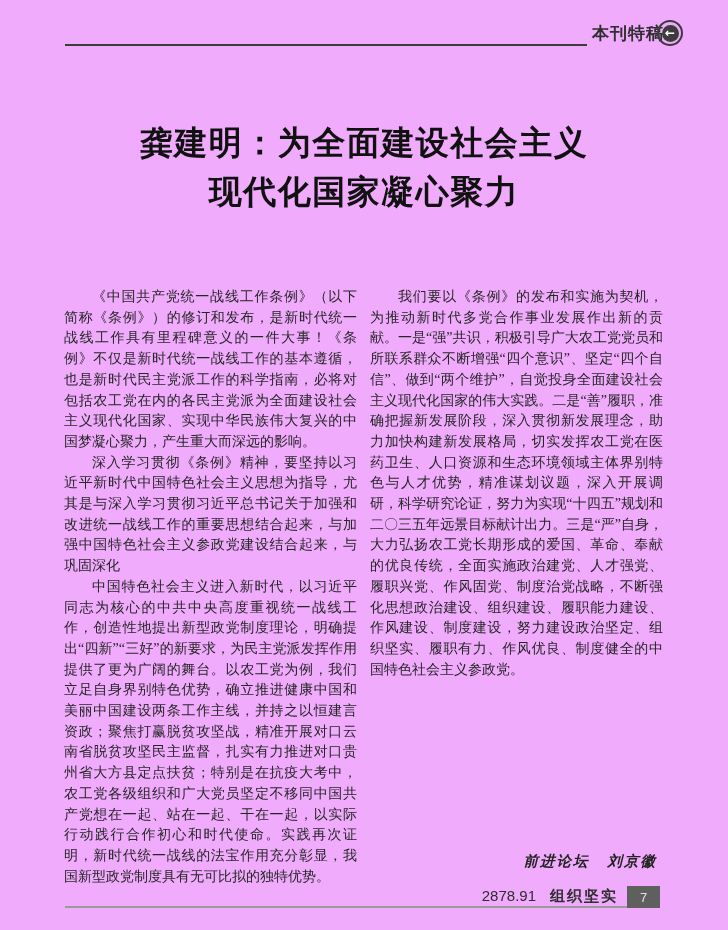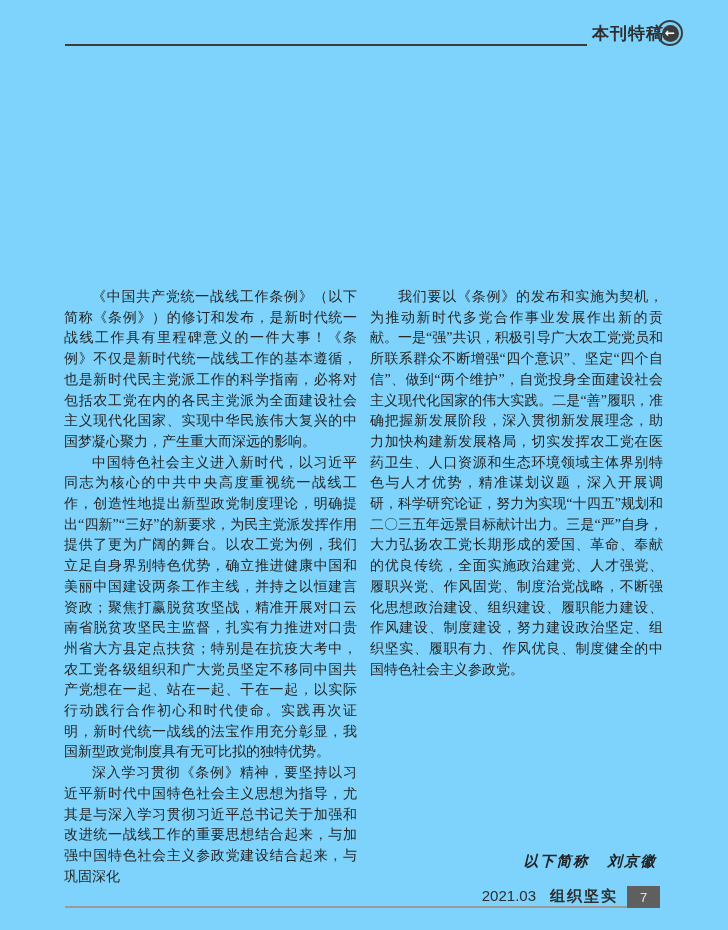--- a/index.html
+++ b/index.html
@@ -1,17 +1,17 @@
 <!DOCTYPE html>
 <html><head>
 <meta charset="utf-8">
 <style>
   html,body { margin:0; padding:0; background:#ffffff; }
   .page {
-    position:relative; width:728px; height:930px; background:#7dd3fc;
+    position:relative; width:728px; height:930px; background:#f0abfc;
     font-family:"Liberation Serif","DejaVu Serif",serif;
     overflow:hidden; margin:0 auto;
   }
   
   .header-rule {
     position:absolute; left:65px; top:44px; width:522px; height:2px;
     background:#3c3c3c;
   }
   .header-label {
     position:absolute; left:592px; top:22px;
@@ -84,35 +84,39 @@
 <body>
 
 <div class="page">
 
   <div class="header-rule"></div>
   <div class="header-label">本刊特稿</div>
   <div class="header-icon">
     <span class="core">←</span>
   </div>
 
+  <h1 class="title">
+    <span>龚建明：为全面建设社会主义</span><br>
+    <span>现代化国家凝心聚力</span>
+  </h1>
 
   <div class="columns">
     <div class="col" id="col-left">
         <p class="indent ">《中国共产党统一战线工作条例》（以下简称《条例》）的修订和发布，是新时代统一战线工作具有里程碑意义的一件大事！《条例》不仅是新时代统一战线工作的基本遵循，也是新时代民主党派工作的科学指南，必将对包括农工党在内的各民主党派为全面建设社会主义现代化国家、实现中华民族伟大复兴的中国梦凝心聚力，产生重大而深远的影响。</p>
+        <p class="indent ">深入学习贯彻《条例》精神，要坚持以习近平新时代中国特色社会主义思想为指导，尤其是与深入学习贯彻习近平总书记关于加强和改进统一战线工作的重要思想结合起来，与加强中国特色社会主义参政党建设结合起来，与巩固深化</p>
         <p class="indent ">中国特色社会主义进入新时代，以习近平同志为核心的中共中央高度重视统一战线工作，创造性地提出新型政党制度理论，明确提出“四新”“三好”的新要求，为民主党派发挥作用提供了更为广阔的舞台。以农工党为例，我们立足自身界别特色优势，确立推进健康中国和美丽中国建设两条工作主线，并持之以恒建言资政；聚焦打赢脱贫攻坚战，精准开展对口云南省脱贫攻坚民主监督，扎实有力推进对口贵州省大方县定点扶贫；特别是在抗疫大考中，农工党各级组织和广大党员坚定不移同中国共产党想在一起、站在一起、干在一起，以实际行动践行合作初心和时代使命。实践再次证明，新时代统一战线的法宝作用充分彰显，我国新型政党制度具有无可比拟的独特优势。</p>
-        <p class="indent ">深入学习贯彻《条例》精神，要坚持以习近平新时代中国特色社会主义思想为指导，尤其是与深入学习贯彻习近平总书记关于加强和改进统一战线工作的重要思想结合起来，与加强中国特色社会主义参政党建设结合起来，与巩固深化</p>
       </div>
     <div class="col" id="col-right">
         <p class="indent ">我们要以《条例》的发布和实施为契机，为推动新时代多党合作事业发展作出新的贡献。一是“强”共识，积极引导广大农工党党员和所联系群众不断增强“四个意识”、坚定“四个自信”、做到“两个维护”，自觉投身全面建设社会主义现代化国家的伟大实践。二是“善”履职，准确把握新发展阶段，深入贯彻新发展理念，助力加快构建新发展格局，切实发挥农工党在医药卫生、人口资源和生态环境领域主体界别特色与人才优势，精准谋划议题，深入开展调研，科学研究论证，努力为实现“十四五”规划和二〇三五年远景目标献计出力。三是“严”自身，大力弘扬农工党长期形成的爱国、革命、奉献的优良传统，全面实施政治建党、人才强党、履职兴党、作风固党、制度治党战略，不断强化思想政治建设、组织建设、履职能力建设、作风建设、制度建设，努力建设政治坚定、组织坚实、履职有力、作风优良、制度健全的中国特色社会主义参政党。</p>
       </div>
   </div>
 
   <div class="editor-line">
-    <span>以下简称</span><span class="gap"></span><span>刘京徽</span>
+    <span>前进论坛</span><span class="gap"></span><span>刘京徽</span>
   </div>
 
   <div class="footer-rule"></div>
   <div class="footer-text">
-    <span class="issue">2021.03</span><span class="journal">组织坚实</span>
+    <span class="issue">2878.91</span><span class="journal">组织坚实</span>
   </div>
   <div class="page-box">7</div>
 
 </div>
 
 </body></html>

